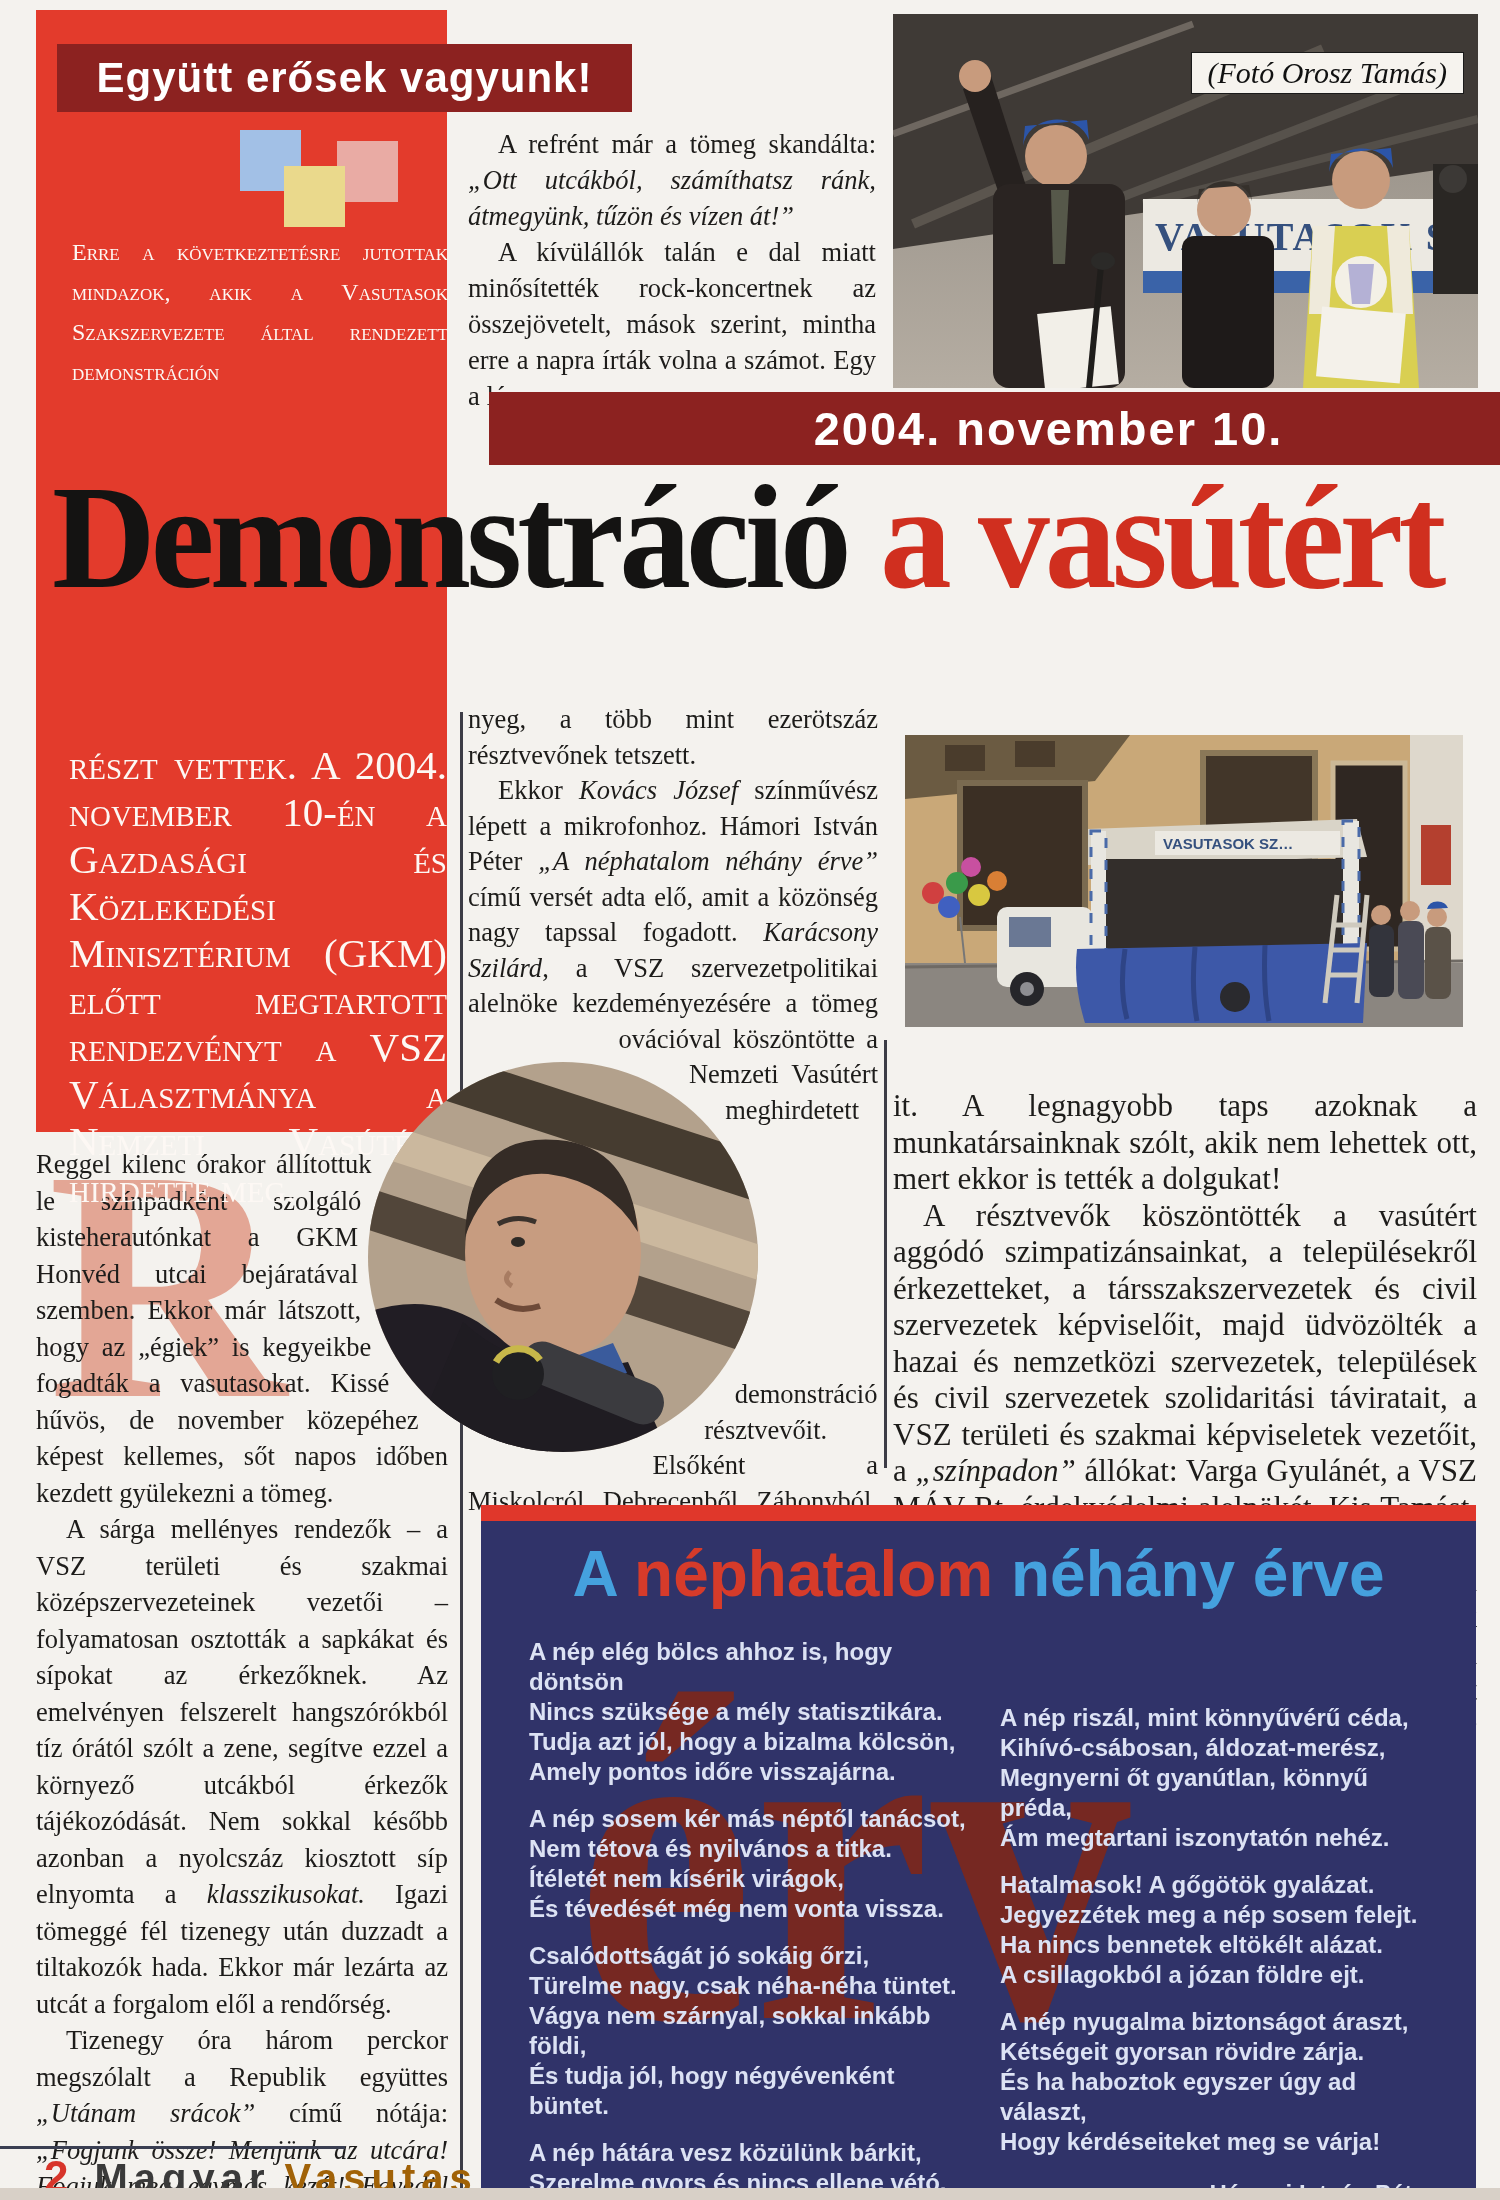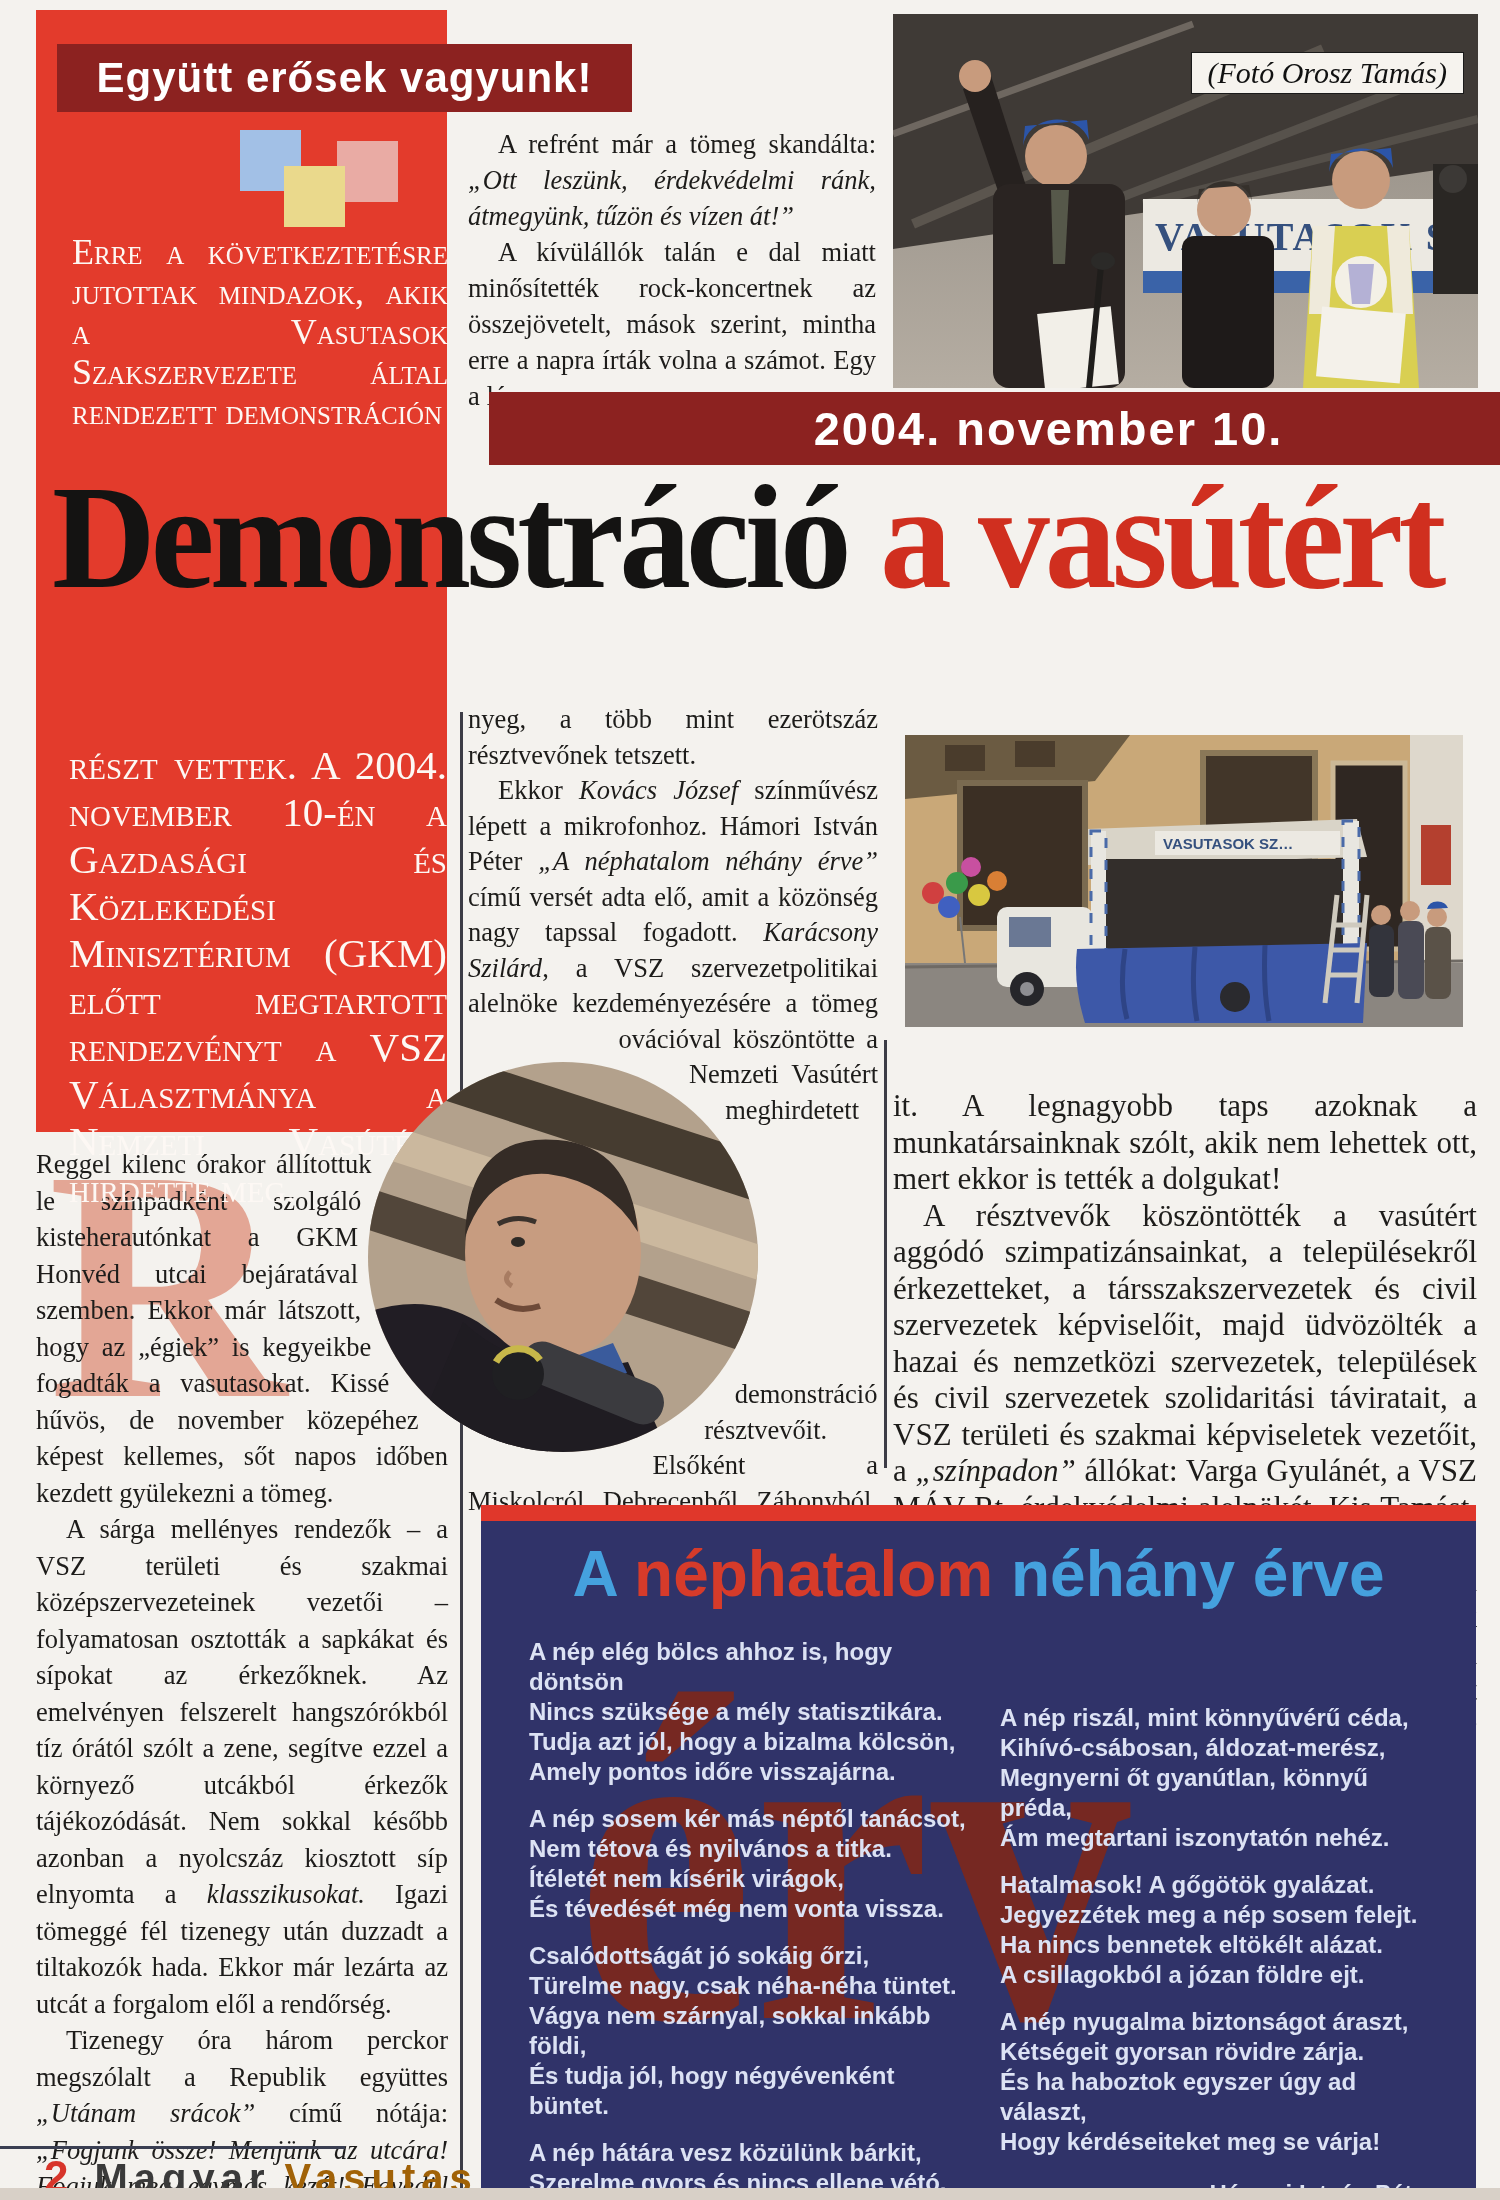--- a/index.html
+++ b/index.html
@@ -9,21 +9,21 @@
   
   .red-block{left:36px;top:10px;width:411px;height:1122px;background:#e33b2c;z-index:1;}
   .slogan-strip{left:57px;top:44px;width:575px;height:68px;background:#8c2220;z-index:3;
     display:flex;align-items:center;justify-content:center;
     font-family:"Liberation Sans","DejaVu Sans",sans-serif;font-weight:bold;font-size:42px;color:#fff;letter-spacing:1px;}
   .sq{position:absolute;width:61px;height:61px;z-index:3;}
   .sq-blue{left:240px;top:130px;background:#a2c0e6;}
   .sq-pink{left:337px;top:141px;background:#e9aba4;}
   .sq-yellow{left:284px;top:166px;background:#ead98c;z-index:4;}
   .lead-caps{z-index:3;color:#fdf8f4;font-variant:small-caps;text-align:justify;}
-  .lead-caps.p1{left:72px;top:232px;width:376px;font-size:36px;line-height:40px;}
+  .lead-caps.p1{left:72px;top:232px;width:376px;font-size:24px;line-height:40px;}
   .lead-caps.p2{left:69px;top:742px;width:378px;font-size:41px;line-height:47px;}
   
   .midtop{left:468px;top:126px;width:408px;font-size:26.5px;line-height:36px;z-index:2;}
   
   .photo1{left:893px;top:14px;width:585px;height:374px;z-index:3;}
   .caption-box{right:14px;top:38px;background:#f6f3ee;border:1.5px solid #1a1a1a;
     padding:3px 16px;font-style:italic;font-size:30px;z-index:4;color:#111;}
   
   .date-banner{left:489px;top:392px;width:1119px;height:73px;background:#8c2220;z-index:3;
     display:flex;align-items:center;justify-content:center;
@@ -85,21 +85,21 @@
   <div class="abs slogan-strip">
     <span>Együtt erősek vagyunk!</span>
   </div>
   <div class="abs sq sq-blue"></div>
   <div class="abs sq sq-pink"></div>
   <div class="abs sq sq-yellow"></div>
   <div class="abs lead-caps p1">Erre a következtetésre jutottak mindazok, akik a Vasutasok Szakszervezete által rendezett demonstráción</div>
   <div class="abs lead-caps p2">részt vettek. A 2004. november 10-én a Gazdasági és Közlekedési Minisztérium (GKM) előtt megtartott rendezvényt a VSZ Választmánya a Nemzeti Vasútért hirdette meg.</div>
 
   <div class="abs midtop bodycol">
-      <p class="para ind"><span>A refrént már a tömeg skandálta: </span><i>„Ott leszünk, érdekvédelmi ránk, átmegyünk, tűzön és vízen át!”</i></p>
+      <p class="para ind"><span>A refrént már a tömeg skandálta: </span><i>„Ott utcákból, számíthatsz ránk, átmegyünk, tűzön és vízen át!”</i></p>
       <p class="para ind"><span>A kívülállók talán e dal miatt minősítették rock-koncertnek az összejövetelt, mások szerint, mintha erre a napra írták volna a számot. Egy a lé-</span></p>
     </div>
 
   <div class="abs photo1">
     <svg width="585" height="374" viewBox="0 0 585 374">
       <defs>
         <linearGradient id="ph1bg" x1="0" y1="0" x2="0" y2="1">
           <stop offset="0" stop-color="#8e8880"></stop>
             <stop offset="1" stop-color="#b5ada2"></stop>
         </linearGradient>

